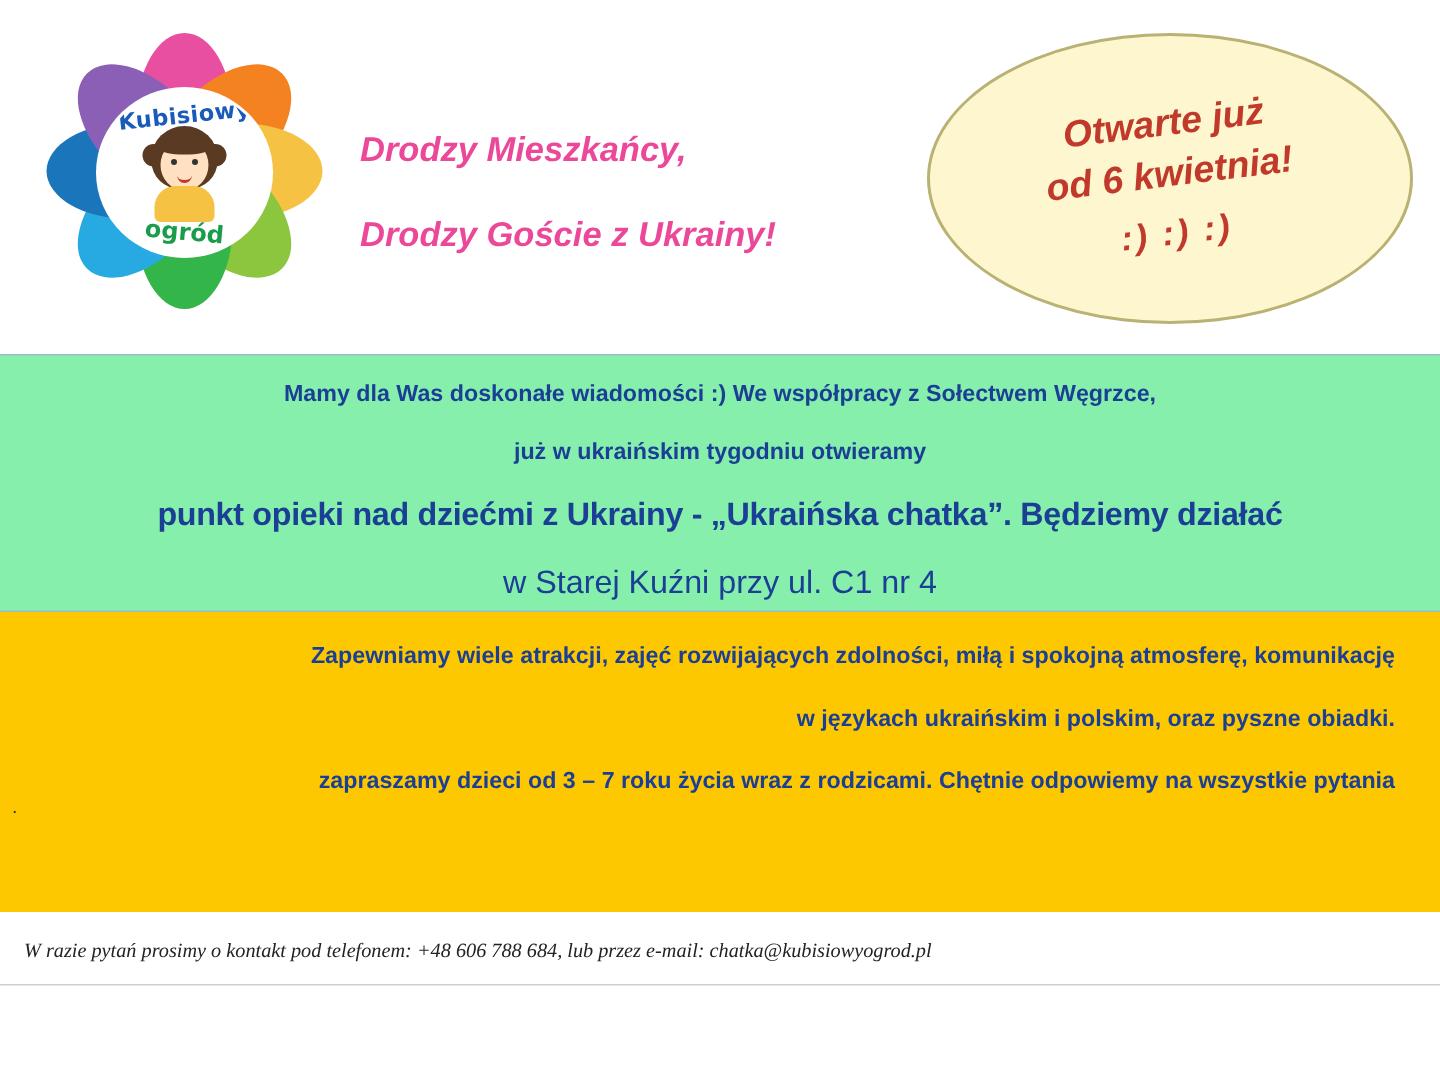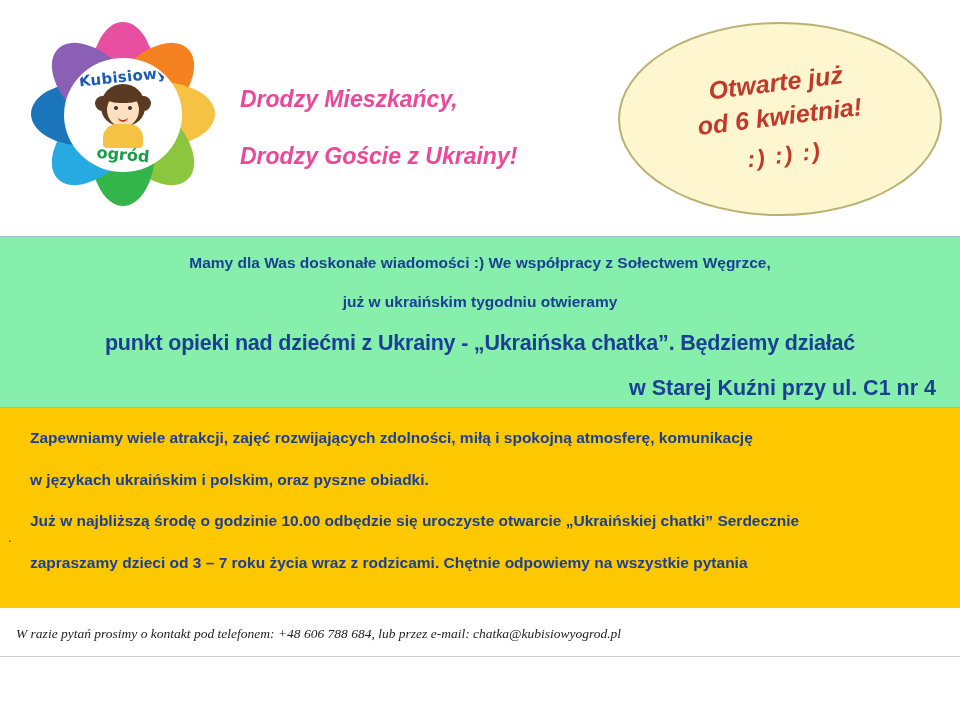--- a/index.html
+++ b/index.html
@@ -216,35 +216,34 @@
     margin: 0 0 20px 0;
   }
   .b-big {
     font-size: 21.5px;
     font-weight: bold;
     margin: 0 0 20px 0;
     letter-spacing: -0.2px;
   }
   .b-big2 {
     font-size: 21.5px;
-    font-weight: bold;
+    font-weight: normal;
     margin: 0 0 18px 0;
-    text-align: right;
   }
   .b-last {
     font-size: 15.5px;
     font-weight: bold;
     margin: 0;
   }
 
   
   .band-yellow {
     background: #fdc800;
     padding: 22px 30px 24px 30px;
-    text-align: left;
+    text-align: right;
     color: #1b3f94;
     flex: none;
     height: 200px;
     box-sizing: border-box;
   }
   .y-line {
     font-size: 15.5px;
     font-weight: bold;
     line-height: 1.0;
     margin: 0 0 26px 0;
@@ -335,21 +334,20 @@
     <p class="b-small">Mamy dla Was doskonałe wiadomości :) We współpracy z Sołectwem Węgrzce,</p>
     <p class="b-small2">już w ukraińskim tygodniu otwieramy</p>
     <p class="b-big">punkt opieki nad dziećmi z Ukrainy - „Ukraińska chatka”. Będziemy działać</p>
     <p class="b-big2">w Starej Kuźni przy ul. C1 nr 4</p>
     <p class="b-last">w Węgrzcach, w godzinach 8.00 – 14.00, od poniedziałku do piątku.</p>
   </div>
 
   <div class="band-yellow">
     <p class="y-line">Zapewniamy wiele atrakcji, zajęć rozwijających zdolności, miłą i spokojną atmosferę, komunikację</p>
     <p class="y-line">w językach ukraińskim i polskim, oraz pyszne obiadki.</p>
-    <p class="y-line">Już w najbliższą środę o godzinie 10.00 odbędzie się uroczyste otwarcie „Ukraińskiej chatki” Serdecznie</p>
     <p class="y-line">zapraszamy dzieci od 3 – 7 roku życia wraz z rodzicami. Chętnie odpowiemy na wszystkie pytania</p>
   </div>
 
   <div class="stray-dot">.</div>
 
   <div class="footer">
     <div class="footer-text">W razie pytań prosimy o kontakt pod telefonem: +48 606 788 684, lub przez e-mail: chatka@kubisiowyogrod.pl</div>
     <div class="footer-rule"></div>
   </div>
 

